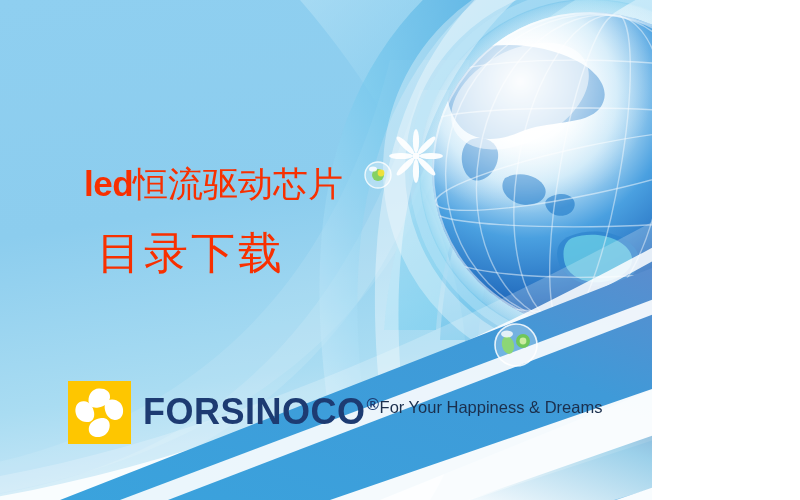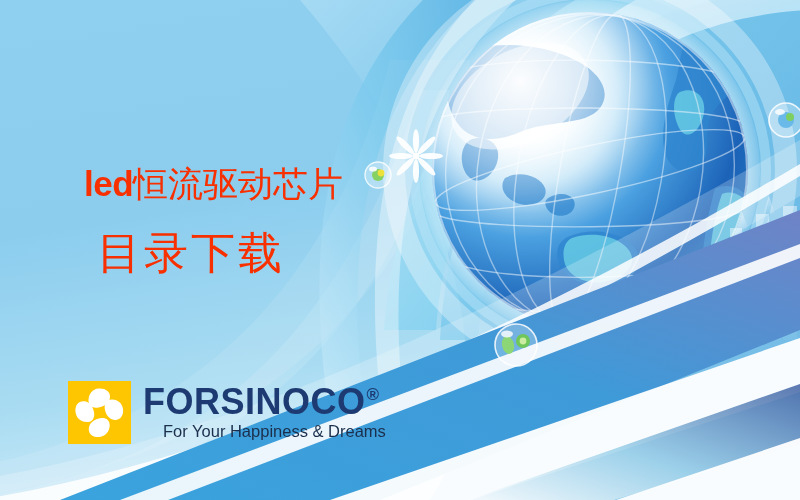--- a/index.html
+++ b/index.html
@@ -6,21 +6,21 @@
     margin: 0;
     padding: 0;
     background: #ffffff;
   }
   body {
     font-family: "Liberation Sans", sans-serif;
   }
 
   #banner {
     position: relative;
-    width: 800px;
+    width: 652px;
     height: 500px;
     overflow: hidden;
     background: #8ccdec;
   }
 
   #banner-svg {
     position: absolute;
     left: 0;
     top: 0;
     width: 800px;
@@ -69,21 +69,21 @@
     width: 63px;
     height: 63px;
     background: #fec600;
     flex: 0 0 auto;
     position: relative;
   }
   #logo-mark svg { display: block; }
   #logo-text {
     margin-left: 12px;
     display: flex;
-    flex-direction: column;
+    flex-direction: row;
     justify-content: center;
   }
   #logo-wordmark {
     color: #1d3b72;
     font-family: "Liberation Sans", sans-serif;
     font-weight: 700;
     font-size: 36px;
     line-height: 0.95;
     letter-spacing: 0.5px;
     white-space: nowrap;
@@ -97,21 +97,20 @@
     margin-top: 1px;
   }
   #logo-tagline {
     color: #1b2f4d;
     font-family: "Liberation Sans", sans-serif;
     font-weight: 400;
     font-size: 16.5px;
     line-height: 1.1;
     margin-top: 3px;
     white-space: nowrap;
-    margin-left: 20px;
   }
 </style>
 </head>
 <body>
 
 <div id="banner">
 
   <svg id="banner-svg" viewBox="0 0 800 500" preserveAspectRatio="none">
     <defs>
 

